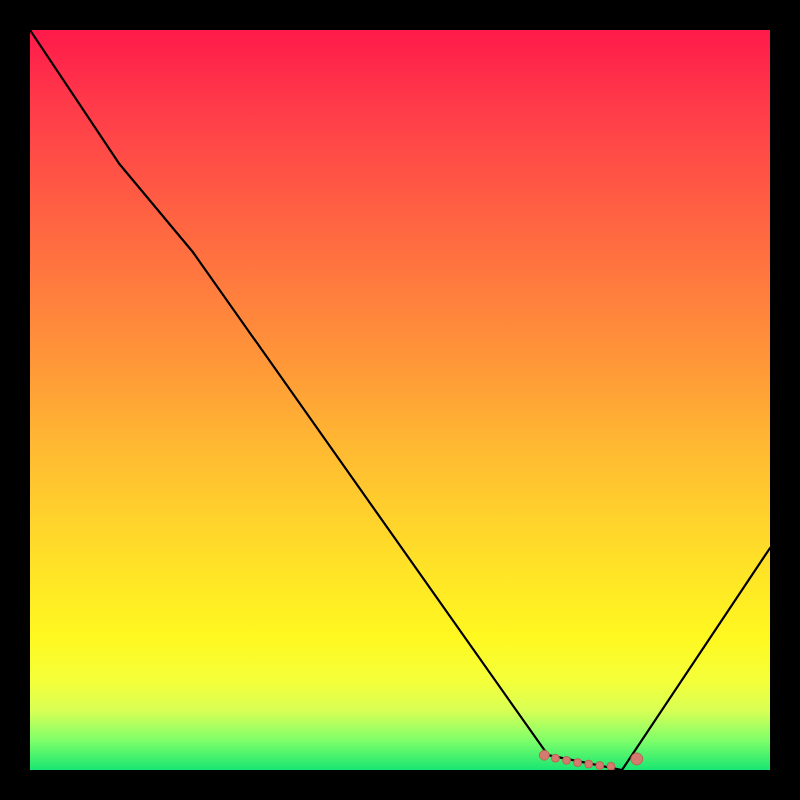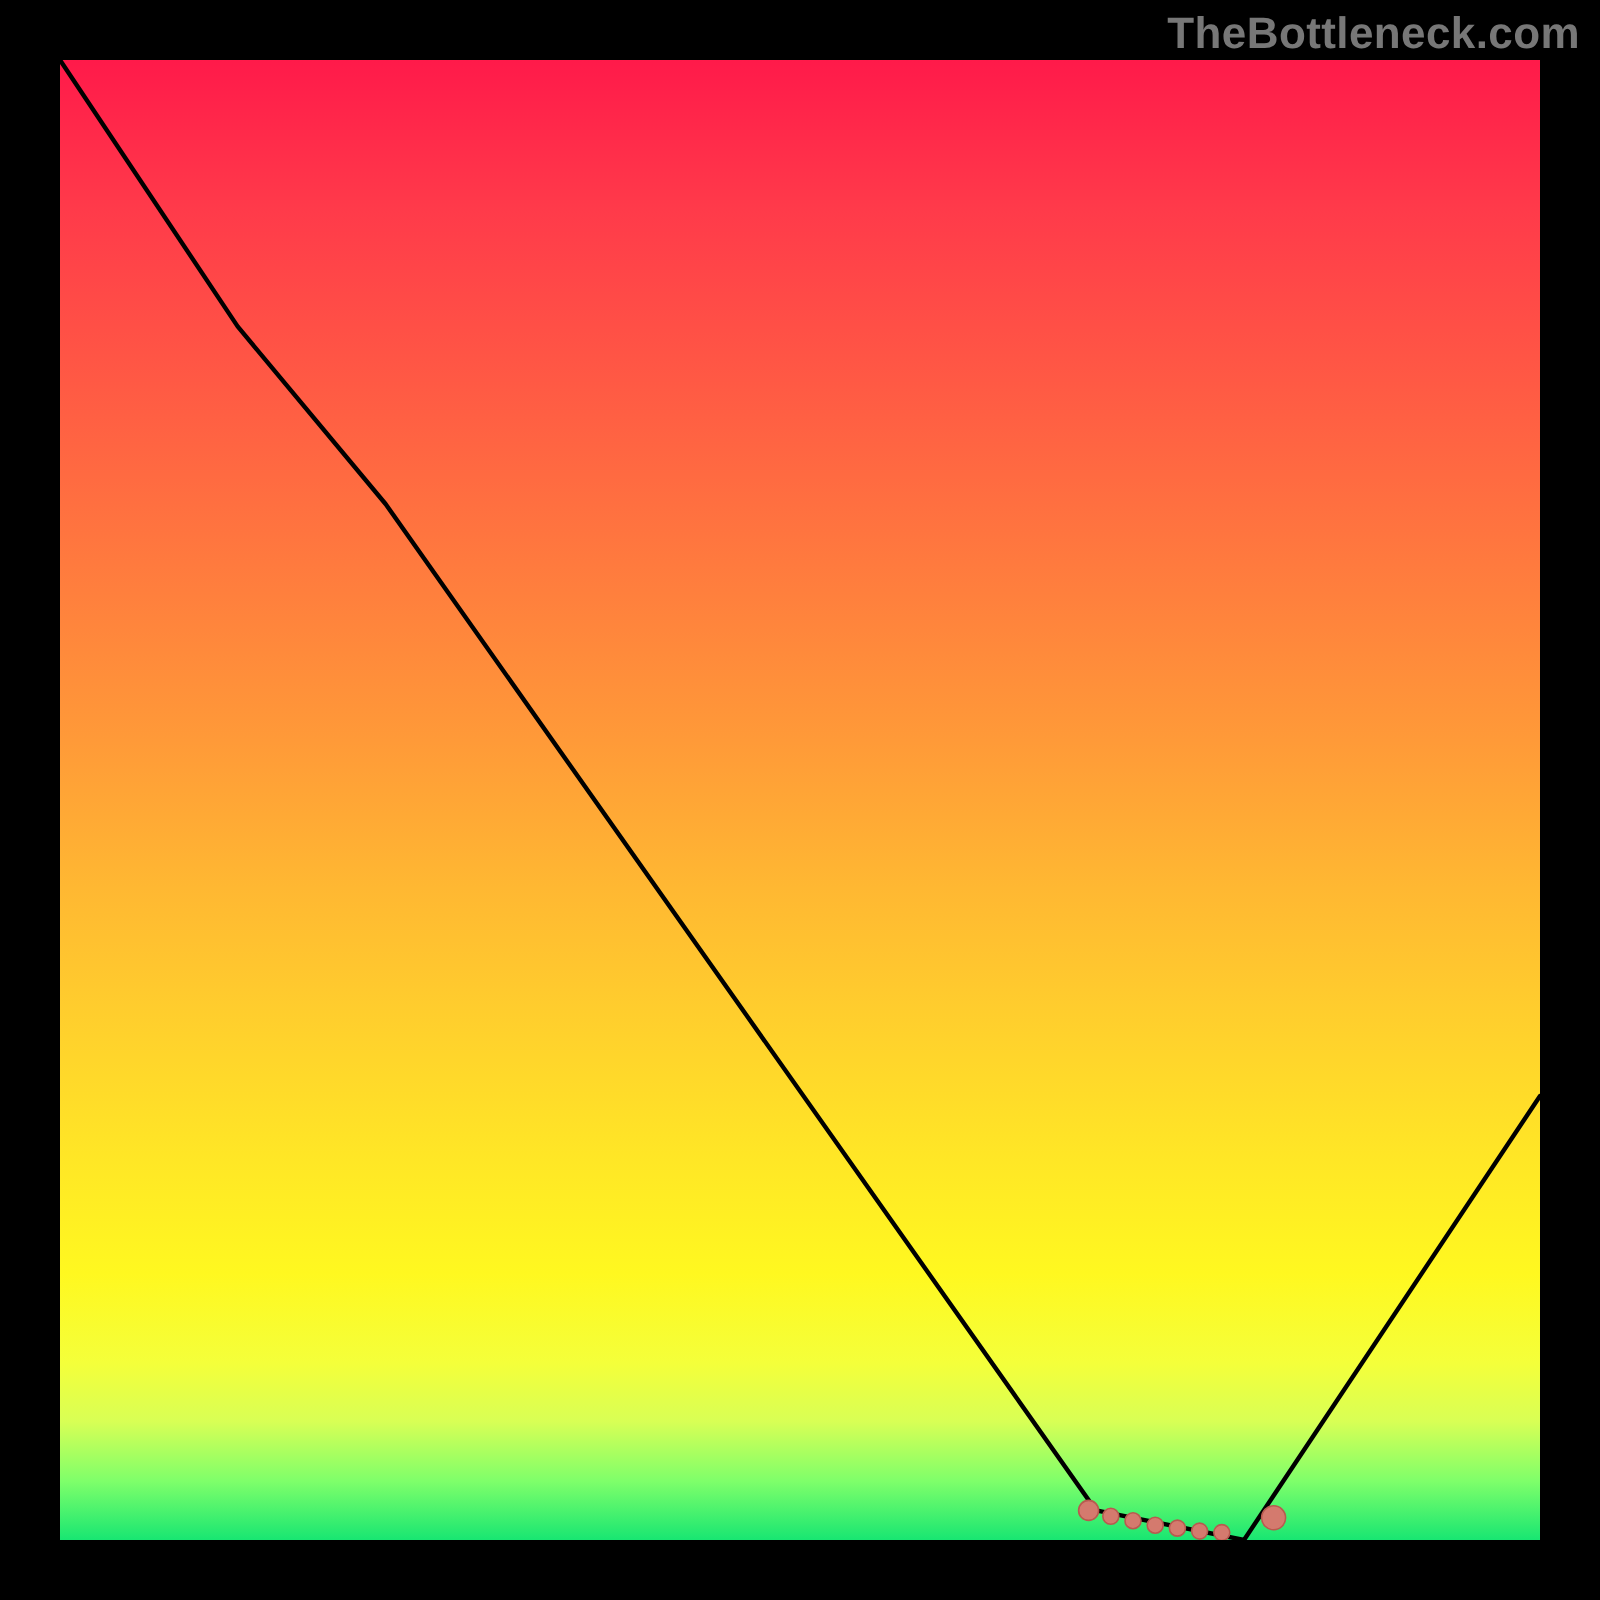--- a/index.html
+++ b/index.html
@@ -71,21 +71,20 @@
     top: 0;
     width: 100%;
     height: 100%;
     pointer-events: none;
   }
 </style>
 </head>
 <body>
 
 <div class="frame">
-  <div class="watermark">TheBottleneck.com</div>
 
   <div class="plot-area">
     <div class="gradient-bg"></div>
 
     <svg class="curve-layer" viewBox="0 0 740 740" preserveAspectRatio="none">
       <path id="curve-path" fill="none" stroke-width="2.2" stroke-linejoin="round" stroke-linecap="round" d="M0.00 0.00 L88.80 133.20 L162.80 222.00 L518.00 725.20 L592.00 740.00 L740.00 518.00" stroke="#000000"></path>
     </svg>
 
     <svg class="markers-layer" viewBox="0 0 740 740" preserveAspectRatio="none">
       <g id="markers-group">

